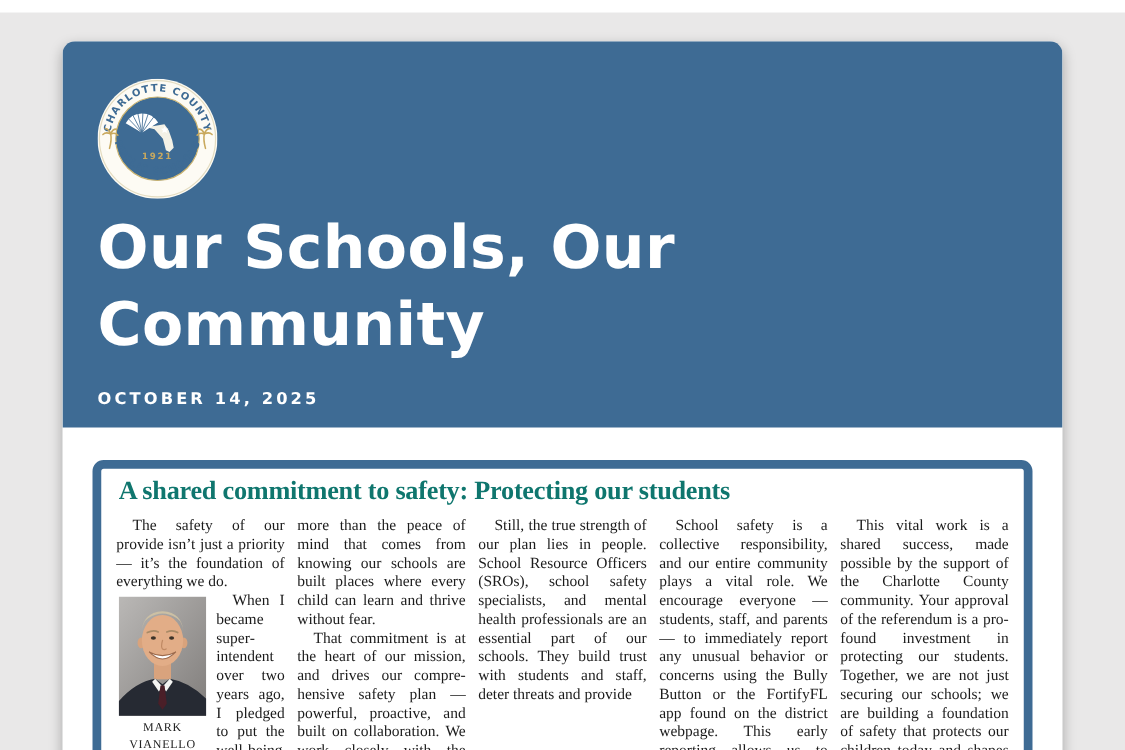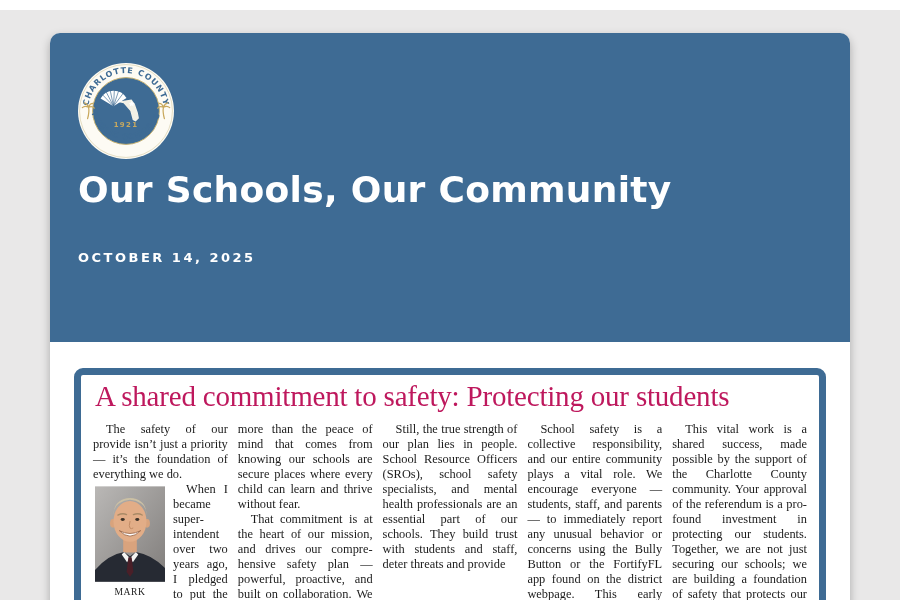--- a/index.html
+++ b/index.html
@@ -16,36 +16,36 @@
     box-shadow: 0 4px 10px rgba(0,0,0,0.28);
   }
   .card-header {
     background: #3e6b94; height: 309px; box-sizing: border-box;
     padding: 30px 28px 0;
   }
   .seal { width: 96px; height: 96px; display: block; }
   .title {
     margin: 8px 0 0; color: #ffffff;
     font-family: "DejaVu Sans", sans-serif; font-weight: 700;
-    font-size: 36px; line-height: 1.3; max-width: 620px; letter-spacing: 0.3px;
+    font-size: 48px; line-height: 1.3; max-width: 620px; letter-spacing: 0.3px;
   }
   .issue-date {
-    margin-top: 36px; color: #ffffff; font-weight: 700;
+    margin-top: 20px; color: #ffffff; font-weight: 700;
     font-family: "DejaVu Sans", sans-serif;
     font-size: 13px; letter-spacing: 2.5px;
   }
 
   .card-body { padding: 26px 24px 0; }
   .paper {
     border: 7px solid #3e6b94; border-radius: 9px; background: #ffffff;
     padding: 3px 12px 16px;
     font-family: "Liberation Serif", serif;
   }
   .headline {
-    font-size: 29px; font-weight: 400; color: #be185d;
+    font-size: 21px; font-weight: 700; color: #0f766e;
     margin: 2px 0 9px 2px; white-space: nowrap; letter-spacing: -0.2px;
     line-height: 1.15;
   }
   .cols { display: flex; gap: 10px; }
   .col {
     flex: 1 1 0; min-width: 0;
     font-size: 12.4px; line-height: 1.21; color: #1b1b1b;
     text-align: justify; hyphens: auto; -webkit-hyphens: auto;
   }
   .para { margin: 0; }
@@ -137,21 +137,21 @@
       <path d="M34.3,73 L37.7,73 L39.5,88 L36,93 L32.5,88 Z" fill="#4a1f28"></path>
     </svg>
     <figcaption>
       <div class="cap-name">MARK VIANELLO</div>
 
     </figcaption>
   </figure>
 <p class="para indent">When I became super­intendent over two years ago, I pledged to put the well-being of our students and staff at the fore­front of every decision. While so much in edu­cation matters, noth­ing matters</p>
           </div>
           <div class="col">
-            <p class="para">more than the peace of mind that comes from knowing our schools are secure places where every child can learn and thrive with­out fear.</p>
+            <p class="para">more than the peace of mind that comes from knowing our schools are built places where every child can learn and thrive with­out fear.</p>
             <p class="para indent">That commit­ment is at the heart of our mission, and drives our compre­hensive safety plan — power­ful, pro­active, and built on collab­oration. We work closely with the Charlotte County Sher­iff’s Office and the Punta Gorda Police Depart­ment. Their exper­tise helps us coordi­nate strat­egies, prepare for emer­gen­cies, and respond quickly to any</p>
           </div>
           <div class="col">
             <p class="para indent">Still, the true strength of our plan lies in people. School Resource Officers (SROs), school safety special­ists, and mental health profes­sionals are an essen­tial part of our schools. They build trust with students and staff, deter threats and provide</p>
           </div>
           <div class="col">
             <p class="para indent">School safety is a collec­tive respon­sibility, and our entire commu­nity plays a vital role. We encour­age every­one — students, staff, and parents — to immedi­ately report any unusual behav­ior or concerns using the Bully Button or the FortifyFL app found on the district web­page. This early report­ing allows us to swiftly address issues before they esca­late.</p>
           </div>
           <div class="col">
             <p class="para indent">This vital work is a shared suc­cess, made possible by the sup­port of the Charlotte County commu­nity. Your approval of the refer­endum is a pro­found invest­ment in protect­ing our students. Together, we are not just secur­ing our schools; we are build­ing a founda­tion of safety that protects our children today and shapes a brighter tomor­row for us all.</p>

